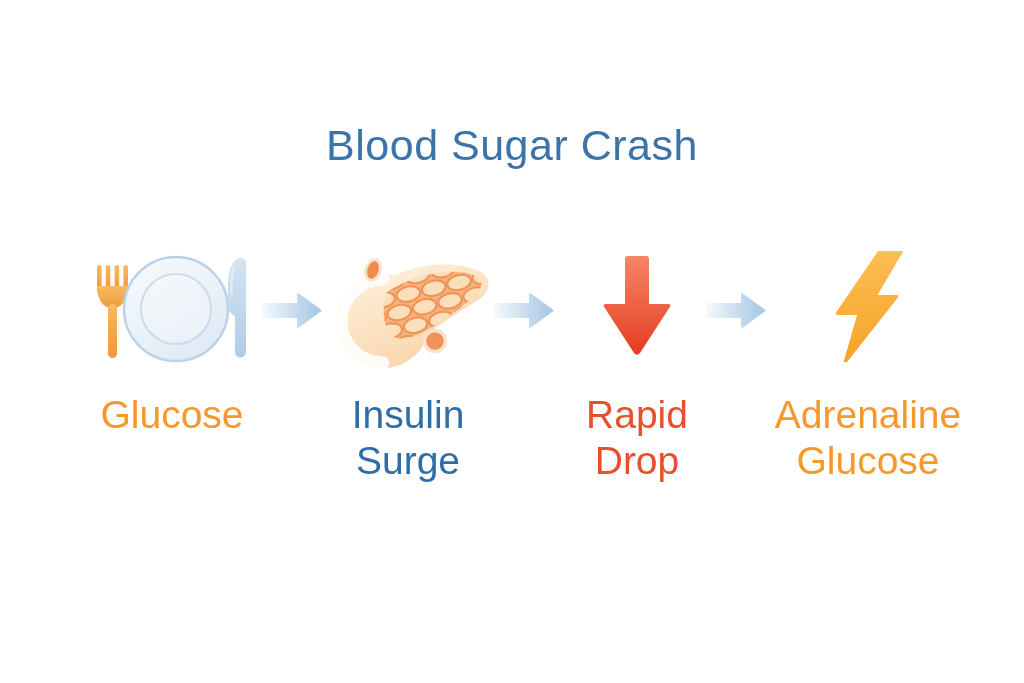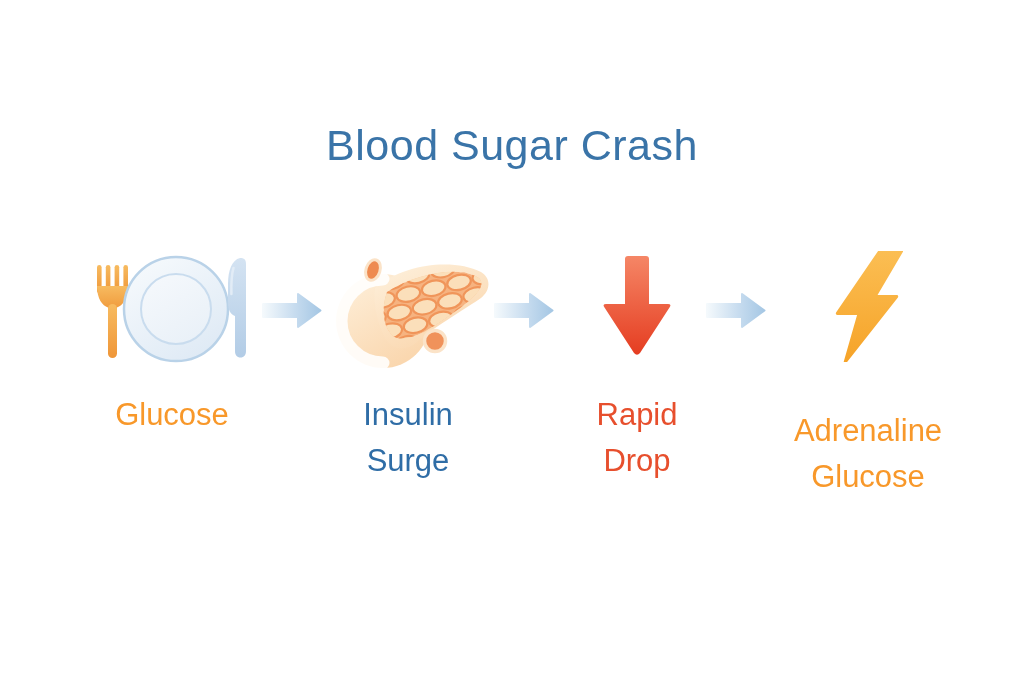--- a/index.html
+++ b/index.html
@@ -36,29 +36,29 @@
   .conn { position: absolute; width: 60px; height: 37px; }
   .conn svg { display: block; width: 100%; height: 100%; }
   .conn-1 { left: 262px; top: 292px; }
   .conn-2 { left: 494px; top: 292px; }
   .conn-3 { left: 706px; top: 292px; }
   .step-label {
     position: absolute;
     top: 392px;
     width: 240px;
     text-align: center;
-    font-size: 31px;
+    font-size: 39px;
     line-height: 46px;
     font-weight: 400;
   }
   .step-label span { display: block; }
   .label-1 { left: 52px;  color: #f8982a; }
   .label-2 { left: 288px; color: #2f6da6; }
   .label-3 { left: 517px; color: #e74f2d; }
-  .label-4 { left: 748px; color: #f8982a; margin-top: 16px; }
+  .label-4 { left: 748px; color: #f8982a; }
 </style>
 </head>
 <body>
 
 <div class="canvas">
 
   <h1 class="title">Blood Sugar Crash</h1>
 
   <div class="icon icon-plate">
     <svg viewBox="0 0 160 118" xmlns="http://www.w3.org/2000/svg">

